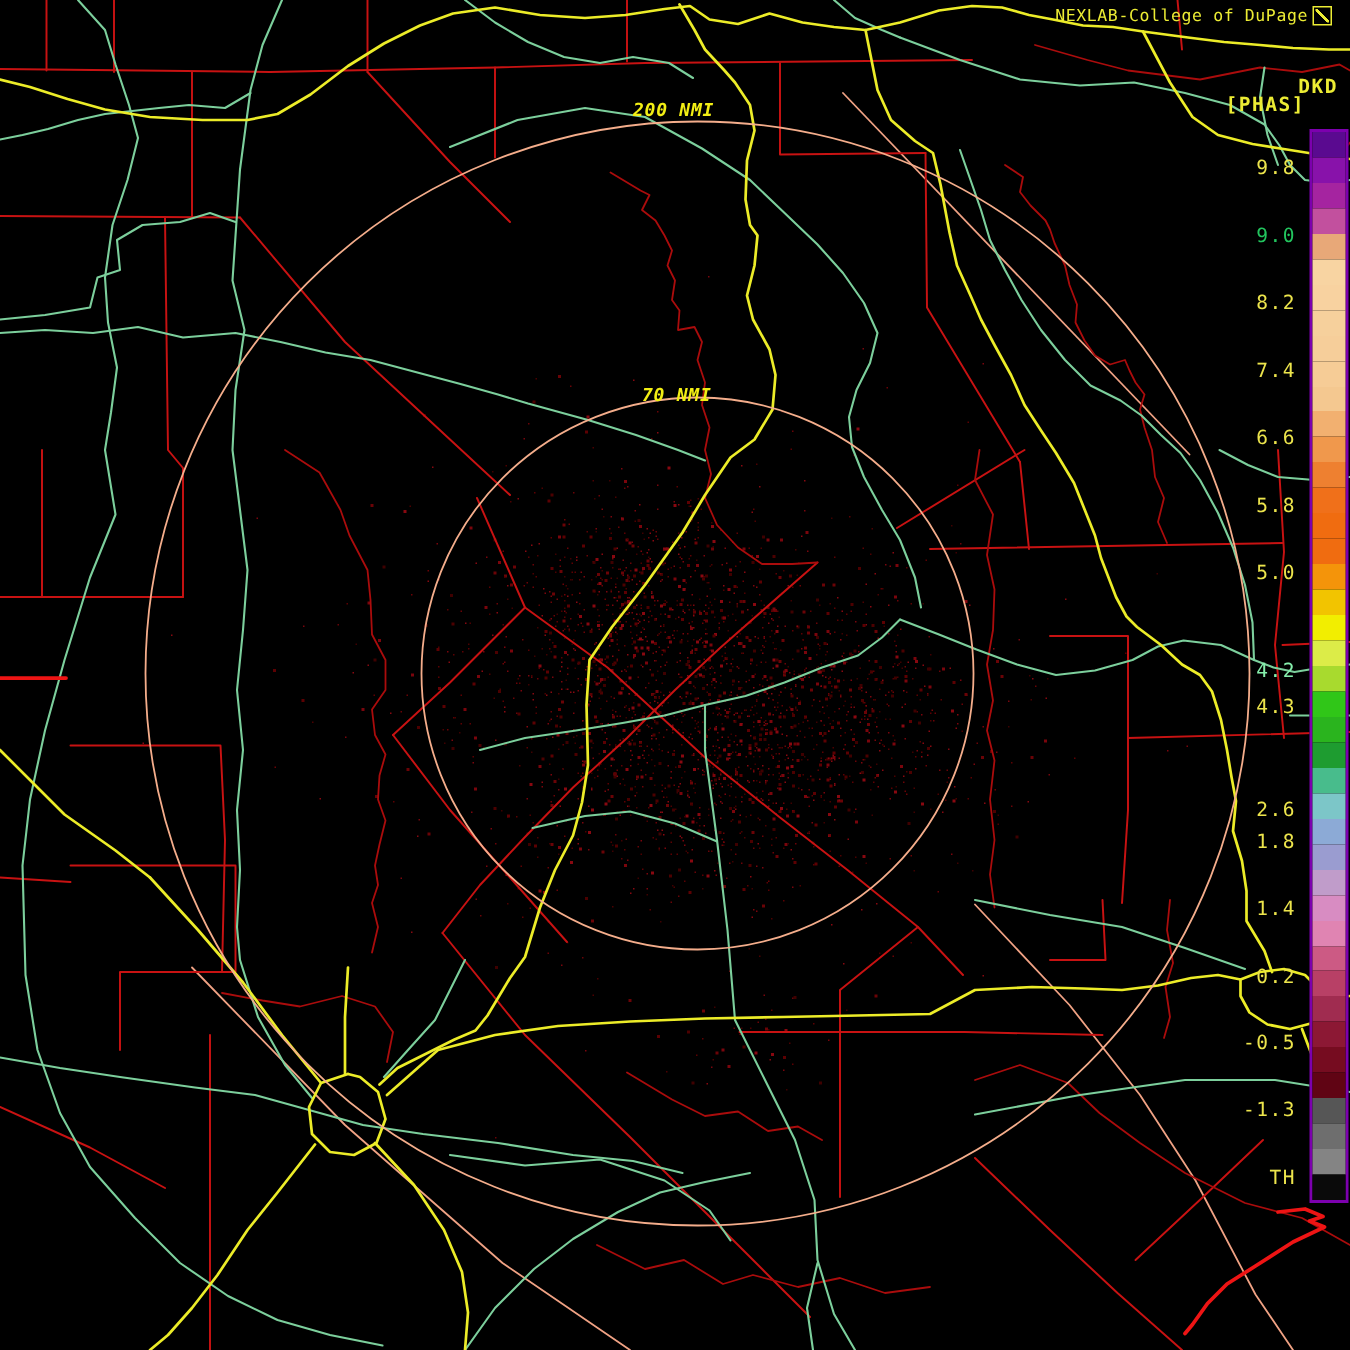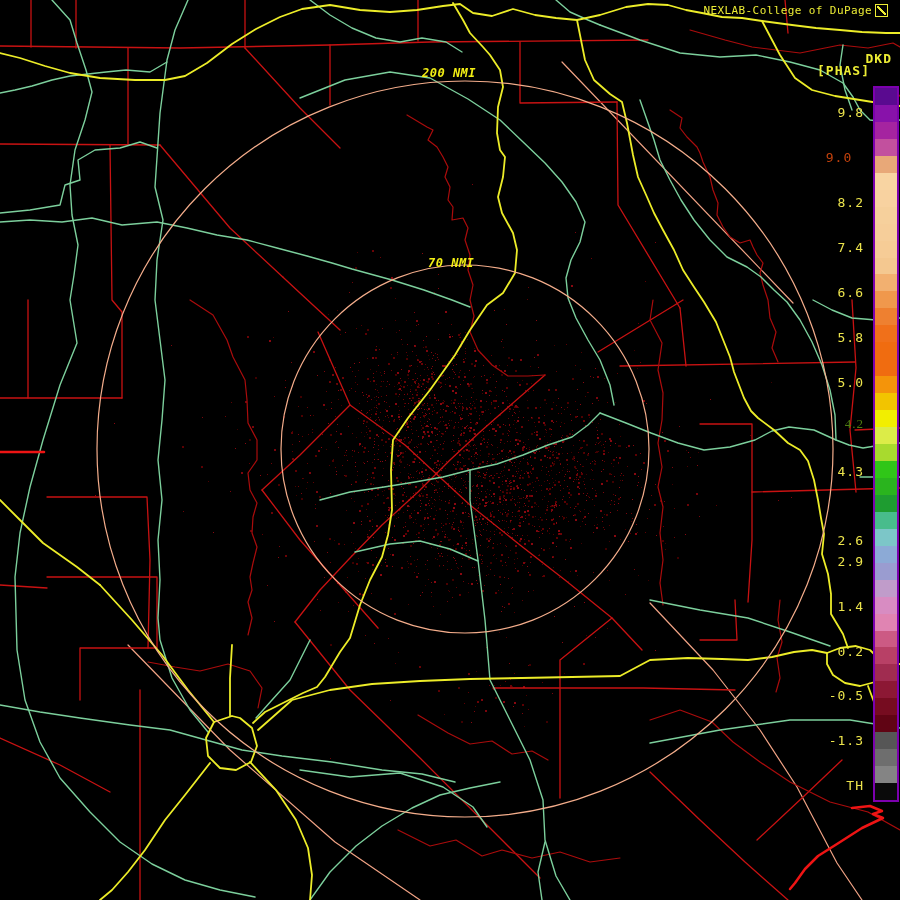--- a/index.html
+++ b/index.html
@@ -2732,30 +2732,30 @@
       <div class="seg" style="background: rgb(140, 24, 52);"></div>
       <div class="seg" style="background: rgb(118, 12, 32);"></div>
       <div class="seg" style="background: rgb(96, 4, 20);"></div>
       <div class="seg" style="background: rgb(86, 86, 86);"></div>
       <div class="seg" style="background: rgb(110, 110, 110);"></div>
       <div class="seg" style="background: rgb(132, 132, 132);"></div>
       <div class="seg" style="background: rgb(10, 10, 10);"></div>
     </div>
   <div id="cbl-wrap">
       <div class="cbl" style="top: 105px; color: rgb(236, 228, 76);">9.8</div>
-      <div class="cbl" style="top: 150px; color: #c2410c; text-align: center;">9.0</div>
+      <div class="cbl" style="top: 150px; color: #22c55e;">9.0</div>
       <div class="cbl" style="top: 195px; color: rgb(236, 228, 76);">8.2</div>
       <div class="cbl" style="top: 240px; color: rgb(236, 228, 76);">7.4</div>
       <div class="cbl" style="top: 285px; color: rgb(236, 228, 76);">6.6</div>
       <div class="cbl" style="top: 330px; color: rgb(236, 228, 76);">5.8</div>
       <div class="cbl" style="top: 375px; color: rgb(236, 228, 76);">5.0</div>
-      <div class="cbl" style="top: 416px; color: #4d7c0f; font-family: Liberation Serif, serif;">4.2</div>
+      <div class="cbl" style="top: 440px; color: #86efac;">4.2</div>
       <div class="cbl" style="top: 464px; color: rgb(236, 228, 76);">4.3</div>
       <div class="cbl" style="top: 533px; color: rgb(236, 228, 76);">2.6</div>
-      <div class="cbl" style="top: 554px; color: rgb(236, 228, 76);">2.9</div>
+      <div class="cbl" style="top: 554px; color: rgb(236, 228, 76);">1.8</div>
       <div class="cbl" style="top: 599px; color: rgb(236, 228, 76);">1.4</div>
       <div class="cbl" style="top: 644px; color: rgb(236, 228, 76);">0.2</div>
       <div class="cbl" style="top: 688px; color: rgb(236, 228, 76);">-0.5</div>
       <div class="cbl" style="top: 733px; color: rgb(236, 228, 76);">-1.3</div>
       <div class="cbl" style="top: 778px; color: rgb(236, 228, 76);">TH</div>
     </div>
 
 </div>
 
 </body></html>

